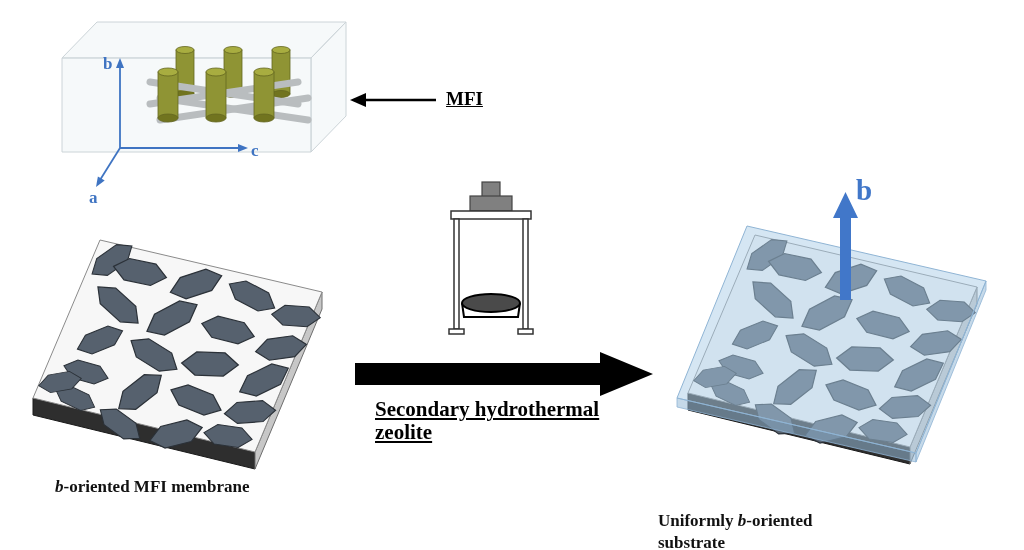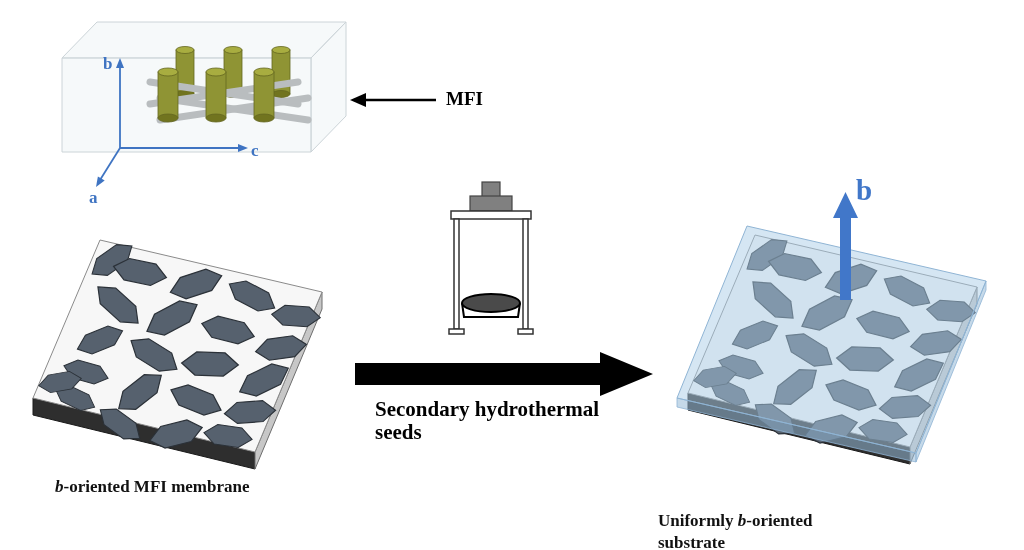--- a/index.html
+++ b/index.html
@@ -9,21 +9,21 @@
   }
   .canvas {
     position: relative;
     width: 1024px; height: 550px;
     background: #ffffff;
     font-family: "Liberation Serif", serif;
     overflow: hidden;
   }
   svg.scene { position: absolute; left: 0; top: 0; }
 
-  .txt { position: absolute; font-weight: bold; color: #000; white-space: nowrap; }
+  .txt { position: absolute; font-weight: bold; color: #000; white-space: nowrap; text-decoration: underline; }
   .axis-label { position: absolute; font-weight: bold; color: #3f74c2; font-size: 17px; }
   .mfi-label { left: 446px; top: 88px; font-size: 19px; }
   .b-axis-label { left: 103px; top: 54px; }
   .c-axis-label { left: 251px; top: 141px; }
   .a-axis-label { left: 89px; top: 188px; }
   .membrane-b-label { position: absolute; left: 856px; top: 174px; font-weight: bold; color: #4177c9; font-size: 29px; }
   .process-label { left: 375px; top: 398px; font-size: 21px; line-height: 23px; white-space: normal; width: 250px; }
   .caption { position: absolute; font-weight: bold; font-size: 17px; line-height: 22px; color: #111; }
   .caption-left { left: 55px; top: 476px; width: 270px; }
   .caption-right { left: 658px; top: 492px; width: 280px; margin-top: 18px; }
@@ -200,21 +200,21 @@
   <div class="axis-label b-axis-label">b</div>
   <div class="axis-label c-axis-label">c</div>
   <div class="axis-label a-axis-label">a</div>
 
   <div class="txt mfi-label">MFI</div>
 
   <div class="membrane-b-label">b</div>
 
   <div class="txt process-label">
     <span>Secondary hydrothermal</span><br>
-    <span>seeds</span>
+    <span>zeolite</span>
   </div>
 
   <div class="caption caption-left">
     <span class="it">b</span><span>-oriented MFI membrane</span><br>
   </div>
 
   <div class="caption caption-right">
     <span>Uniformly </span><span class="it">b</span><span>-oriented</span><br>
     <span>substrate</span>
   </div>

